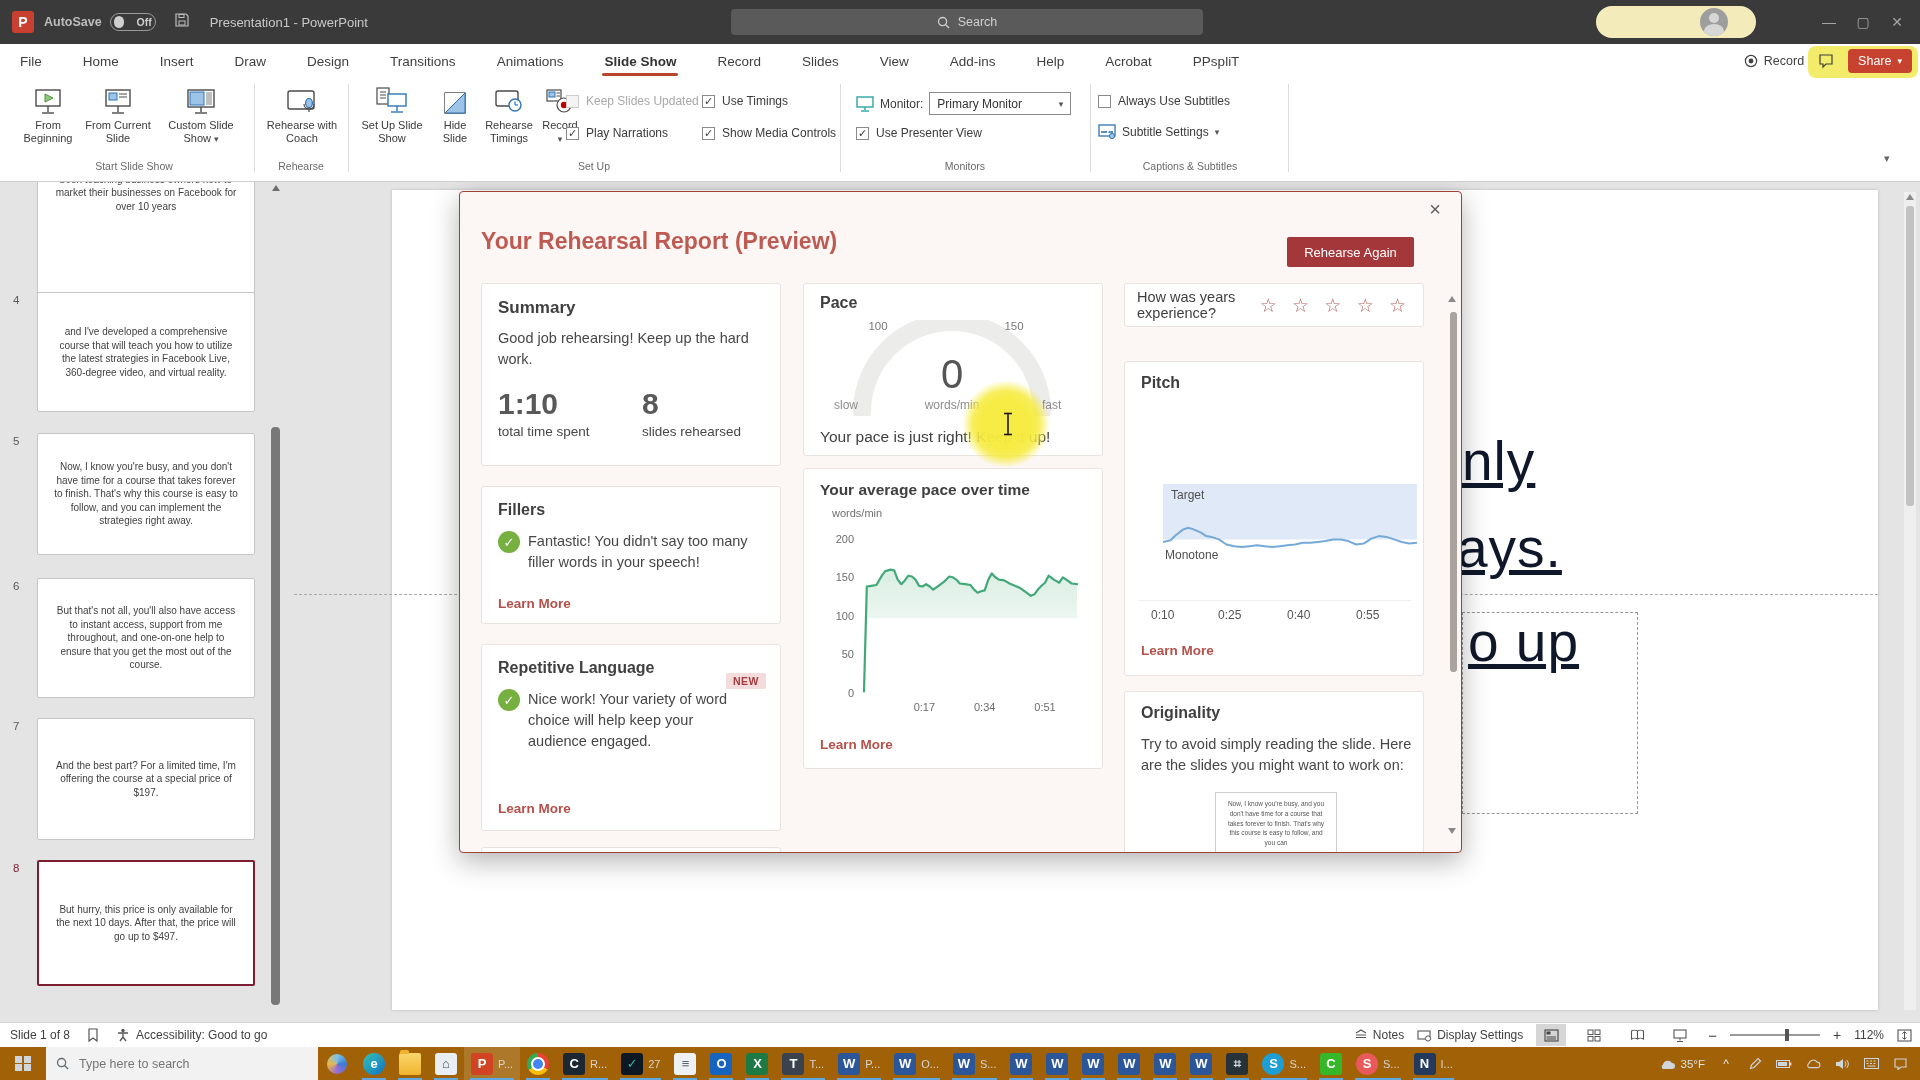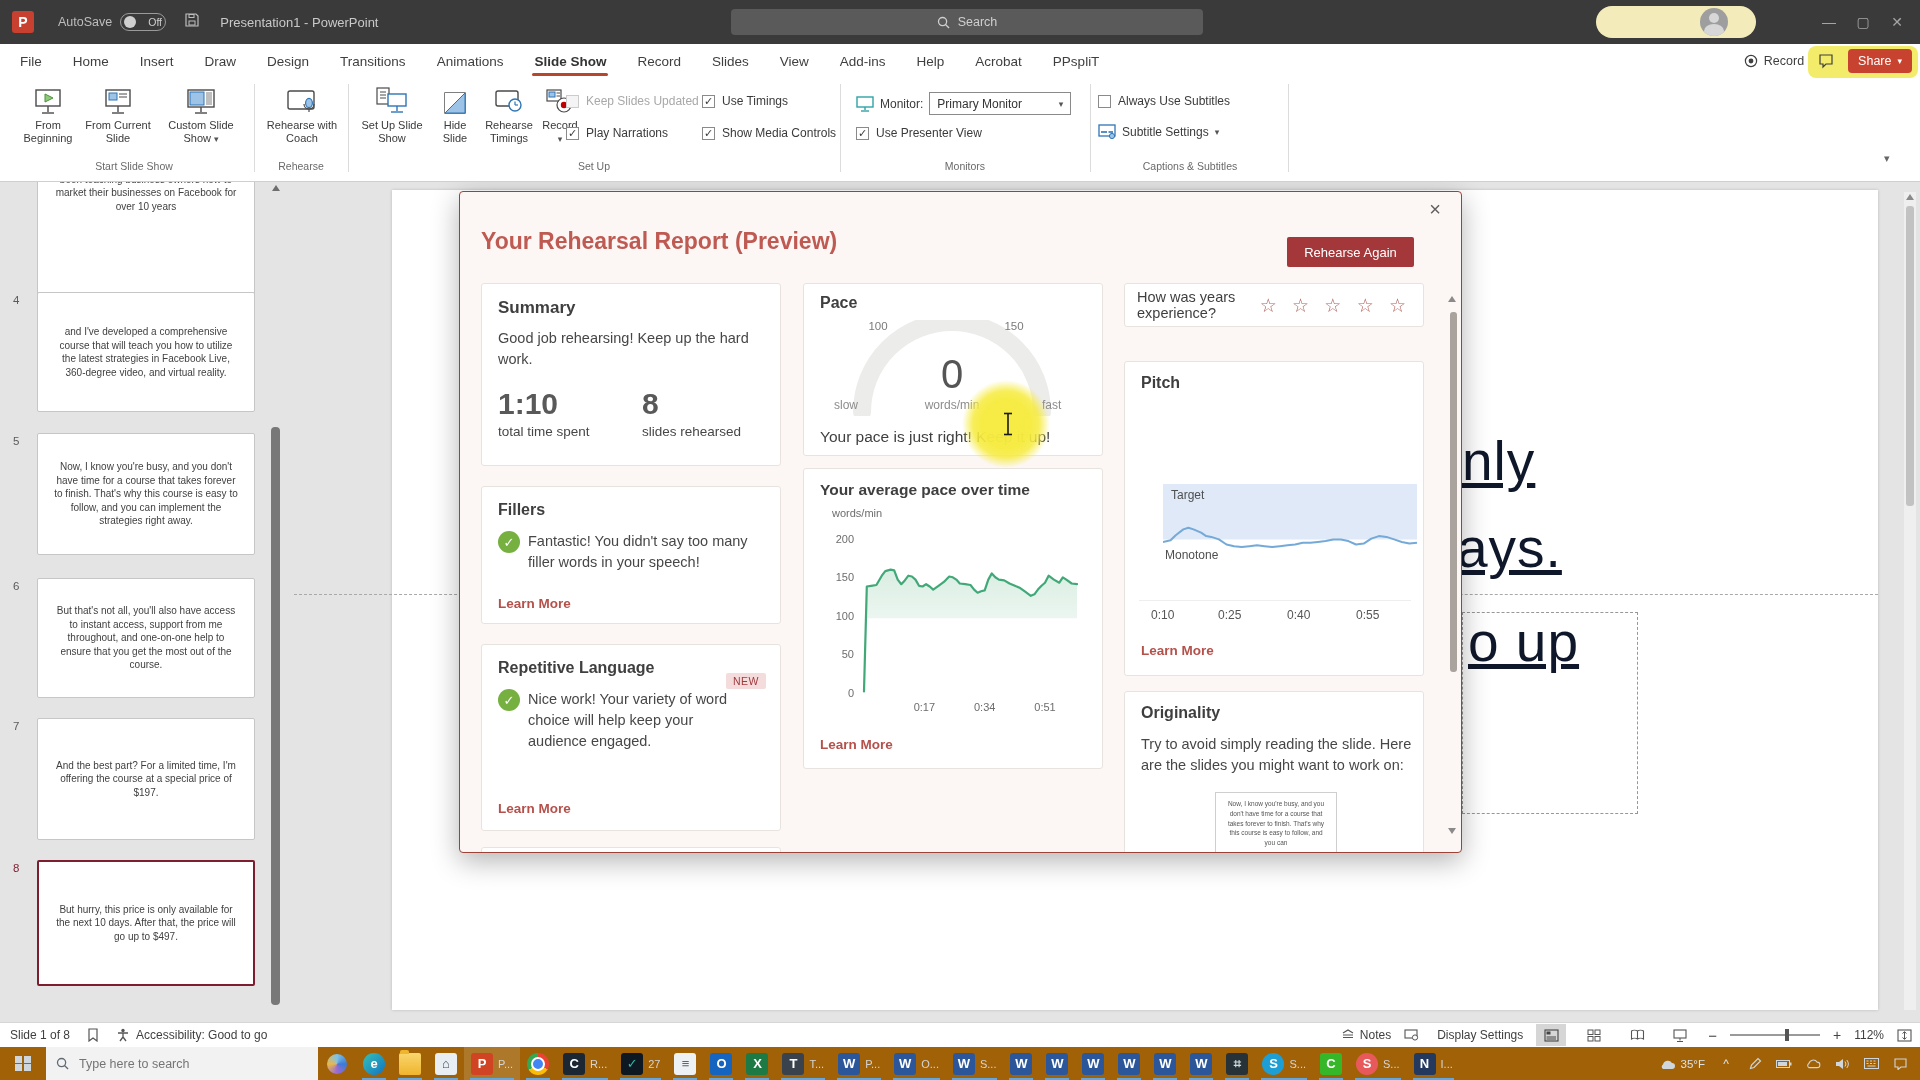--- a/index.html
+++ b/index.html
@@ -2,37 +2,37 @@
 <html><head>
 <meta charset="utf-8">
 <style>
   html,body{margin:0;padding:0;background:#000;}
   .screen{position:relative;width:1920px;height:1080px;overflow:hidden;background:#e4e4e4;
     font-family:"Liberation Sans","DejaVu Sans",sans-serif;-webkit-font-smoothing:antialiased;}
   
   .titlebar{position:absolute;top:0;left:0;width:1920px;height:44px;background:#3a3a3a;display:flex;align-items:center;}
   .ppt-tile{width:22px;height:22px;background:#c8402f;border-radius:3px;color:#fff;font-weight:bold;font-size:14px;
     display:flex;align-items:center;justify-content:center;margin-left:12px;}
-  .autosave{display:flex;align-items:center;gap:8px;margin-left:24px;color:#bdbdbd;font-size:12.5px;}
+  .autosave{display:flex;align-items:center;gap:8px;margin-left:10px;color:#bdbdbd;font-size:12.5px;font-weight:bold;}
   .toggle{width:46px;height:18px;border:1px solid #9a9a9a;border-radius:10px;display:flex;align-items:center;gap:12px;padding:0 3px;box-sizing:border-box;}
   .knob{width:12px;height:12px;border-radius:50%;background:#cfcfcf;}
   .toggle .state{font-size:10.5px;color:#cfcfcf;}
   .saveicon{margin-left:18px;}
   .doc-title{margin-left:20px;color:#c9c9c9;font-size:13px;}
   .tb-search{position:absolute;left:731px;top:9px;width:472px;height:26px;background:#5a5a5a;border-radius:4px;
     display:flex;align-items:center;justify-content:center;gap:8px;color:#cfcfcf;font-size:12.5px;}
   .tb-blob{position:absolute;left:1596px;top:6px;width:160px;height:32px;background:#f3ecba;border-radius:16px;}
   .avatar{position:absolute;left:1700px;top:8px;width:28px;height:28px;border-radius:50%;background:#9e9e9e;overflow:hidden;}
   .avatar:before{content:"";position:absolute;left:9px;top:5px;width:10px;height:10px;border-radius:50%;background:#d7d7d7;}
   .avatar:after{content:"";position:absolute;left:4px;top:16px;width:20px;height:14px;border-radius:50%;background:#d7d7d7;}
   .winctl{position:absolute;top:0;height:44px;display:flex;align-items:center;color:#a5a5a5;font-size:14px;}
   .winctl span{width:34px;text-align:center;}
   
   .menubar{position:absolute;top:44px;left:0;width:1920px;height:34px;background:#fff;display:flex;align-items:center;}
-  .menutabs{display:flex;gap:27px;padding-left:18px;font-size:13.5px;color:#3f3f3f;}
+  .menutabs{display:flex;gap:37px;padding-left:18px;font-size:13.5px;color:#3f3f3f;}
   .mtab{padding:6px 2px;cursor:default;position:relative;}
   .mtab.active{font-weight:bold;color:#333;}
   .mtab.active:after{content:"";position:absolute;left:0;right:0;bottom:-1px;height:3px;background:#b7472a;border-radius:2px;}
   .menu-right{position:absolute;right:8px;top:44px;height:34px;display:flex;align-items:center;gap:14px;z-index:5;}
   .rec-btn{display:flex;align-items:center;gap:6px;font-size:12.5px;color:#3f3f3f;}
   .share-blob{position:absolute;left:1808px;top:46px;width:110px;height:32px;background:#f3ec6a;border-radius:8px;z-index:4;}
   .share-btn{position:relative;z-index:6;background:#c8432f;color:#fff;font-size:12.5px;border-radius:4px;height:24px;
     display:flex;align-items:center;gap:6px;padding:0 10px;}
   
   .ribbon{position:absolute;top:78px;left:0;width:1920px;height:104px;background:#fff;border-bottom:1px solid #cfcfcf;box-sizing:border-box;}
@@ -72,21 +72,21 @@
   .dlg-close{position:absolute;left:962px;top:4px;width:26px;height:26px;color:#5f5f5f;font-size:20px;
     display:flex;align-items:center;justify-content:center;}
   .dlg-title{position:absolute;left:21px;top:36px;font-size:23px;font-weight:600;color:#bf5a52;}
   .dlg-rehearse{position:absolute;left:827px;top:45px;width:127px;height:30px;background:#a4373a;color:#fff;font-size:13px;
     display:flex;align-items:center;justify-content:center;border-radius:2px;}
   .card{position:absolute;background:#fff;border:1px solid #e9e3e0;border-radius:3px;box-sizing:border-box;}
   .card h3{margin:0;font-size:16px;font-weight:700;color:#3f3f3f;}
   .body-txt{font-size:14.5px;color:#474747;line-height:1.45;}
   .learnmore{font-size:13.5px;color:#b4514b;font-weight:600;}
   .chk{width:22px;height:22px;border-radius:50%;background:#76b041;color:#fff;font-size:13px;display:flex;align-items:center;justify-content:center;flex:none;}
-  .newbadge{position:absolute;right:14px;top:28px;background:#f5dcdc;color:#9f3a3e;font-size:10.5px;font-weight:normal;
+  .newbadge{position:absolute;right:14px;top:28px;background:#f5dcdc;color:#9f3a3e;font-size:10.5px;font-weight:bold;
     padding:2px 7px;border-radius:2px;letter-spacing:.5px;}
   .statval{font-size:30px;font-weight:700;color:#595959;}
   .statlab{font-size:13.5px;color:#474747;margin-top:3px;}
   .gtick{position:absolute;font-size:11.5px;color:#7a7a7a;width:36px;text-align:center;}
   .gmeta{position:absolute;font-size:12px;color:#8c8c8c;}
   .stars{font-size:19px;color:#b0625c;letter-spacing:5px;white-space:nowrap;}
   .dlg-thumb{position:absolute;left:990px;top:120px;width:7px;height:360px;background:#a9a29d;border-radius:3px;}
   .tri-up{width:0;height:0;border-left:4px solid transparent;border-right:4px solid transparent;border-bottom:6px solid #8a8a8a;}
   .tri-dn{width:0;height:0;border-left:4px solid transparent;border-right:4px solid transparent;border-top:6px solid #8a8a8a;}
   .blob{position:absolute;left:962px;top:198px;width:88px;height:88px;border-radius:50%;z-index:30;
@@ -541,21 +541,21 @@
         <span>Accessibility: Good to go</span>
       </span>
     </div>
     <div class="sb-right">
       <span style="display:flex;align-items:center;gap:5px">
         <svg width="14" height="12" viewBox="0 0 14 12">
             <path d="M2 4l5-3 5 3M2 6h10M2 8.5h10" stroke="#555" stroke-width="1.1" fill="none"></path>
           </svg>
         <span>Notes</span>
       </span>
-      <span style="display:flex;align-items:center;gap:18px">
+      <span style="display:flex;align-items:flex-end;gap:5px">
         <svg width="15" height="12" viewBox="0 0 15 12">
             <rect x="1" y="1" width="12" height="8" fill="none" stroke="#555" stroke-width="1.1"></rect>
             <circle cx="11" cy="8.5" r="2.6" fill="#fff" stroke="#555"></circle>
           </svg>
         <span>Display Settings</span>
       </span>
       <span class="viewbtn active">
         <svg width="15" height="13" viewBox="0 0 15 13">
             <rect x="1" y="1" width="13" height="11" fill="none" stroke="#444" stroke-width="1.1"></rect>
             <rect x="2.5" y="2.5" width="4" height="3" fill="#444"></rect>

